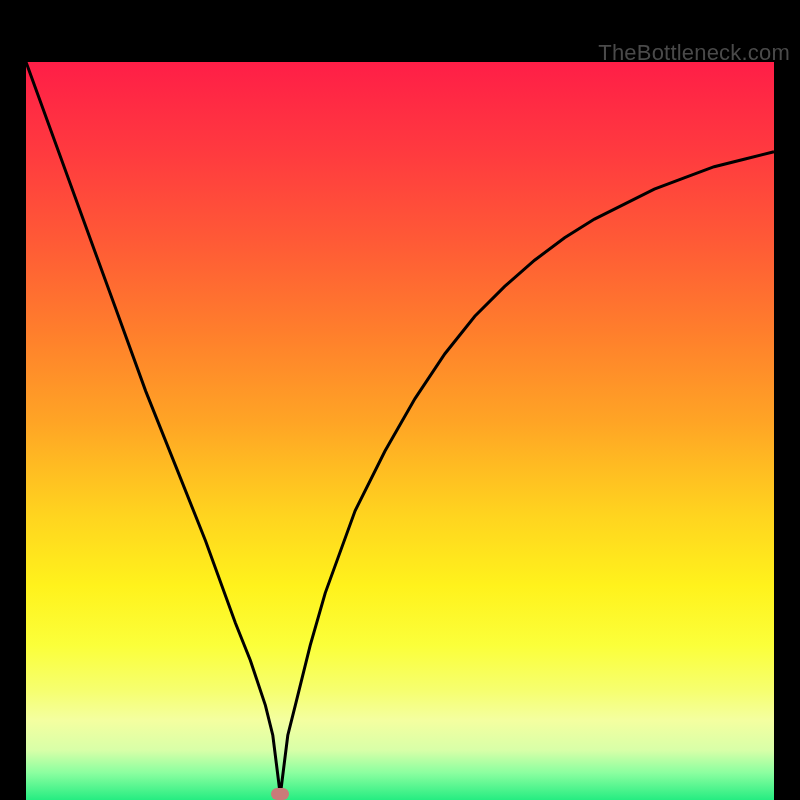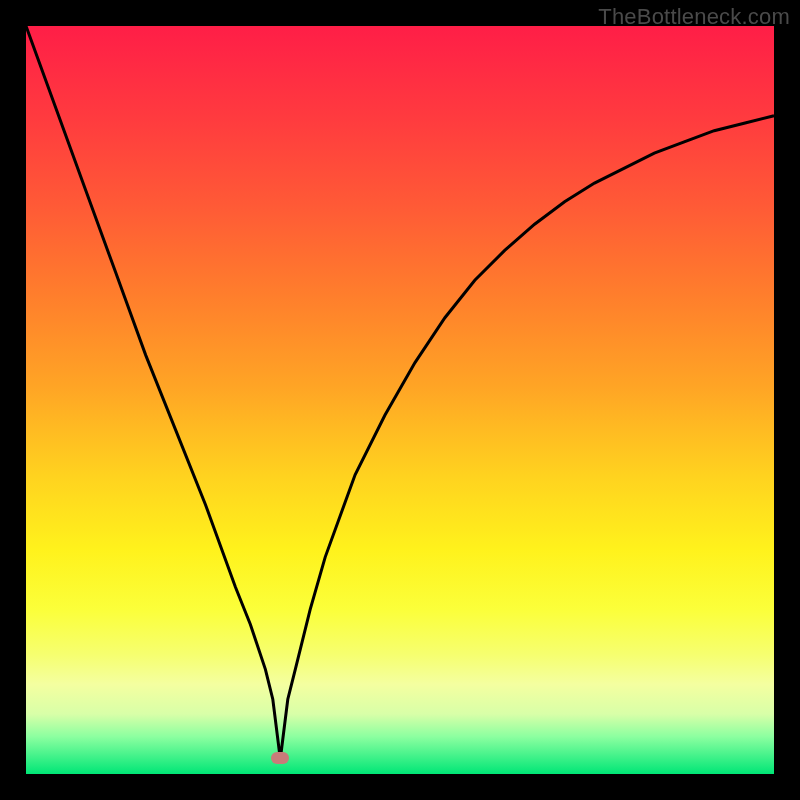--- a/index.html
+++ b/index.html
@@ -9,20 +9,21 @@
     height: 800px;
     background: #000;
     font-family: Arial, Helvetica, sans-serif;
     overflow: hidden;
   }
   .container {
     position: relative;
     width: 800px;
     height: 656px;
     background: #000;
+    margin-top: 36px;
   }
   .watermark {
     position: absolute;
     top: 4px;
     right: 10px;
     color: #4a4a4a;
     font-size: 22px;
     font-weight: 500;
     letter-spacing: 0.2px;
     z-index: 10;

